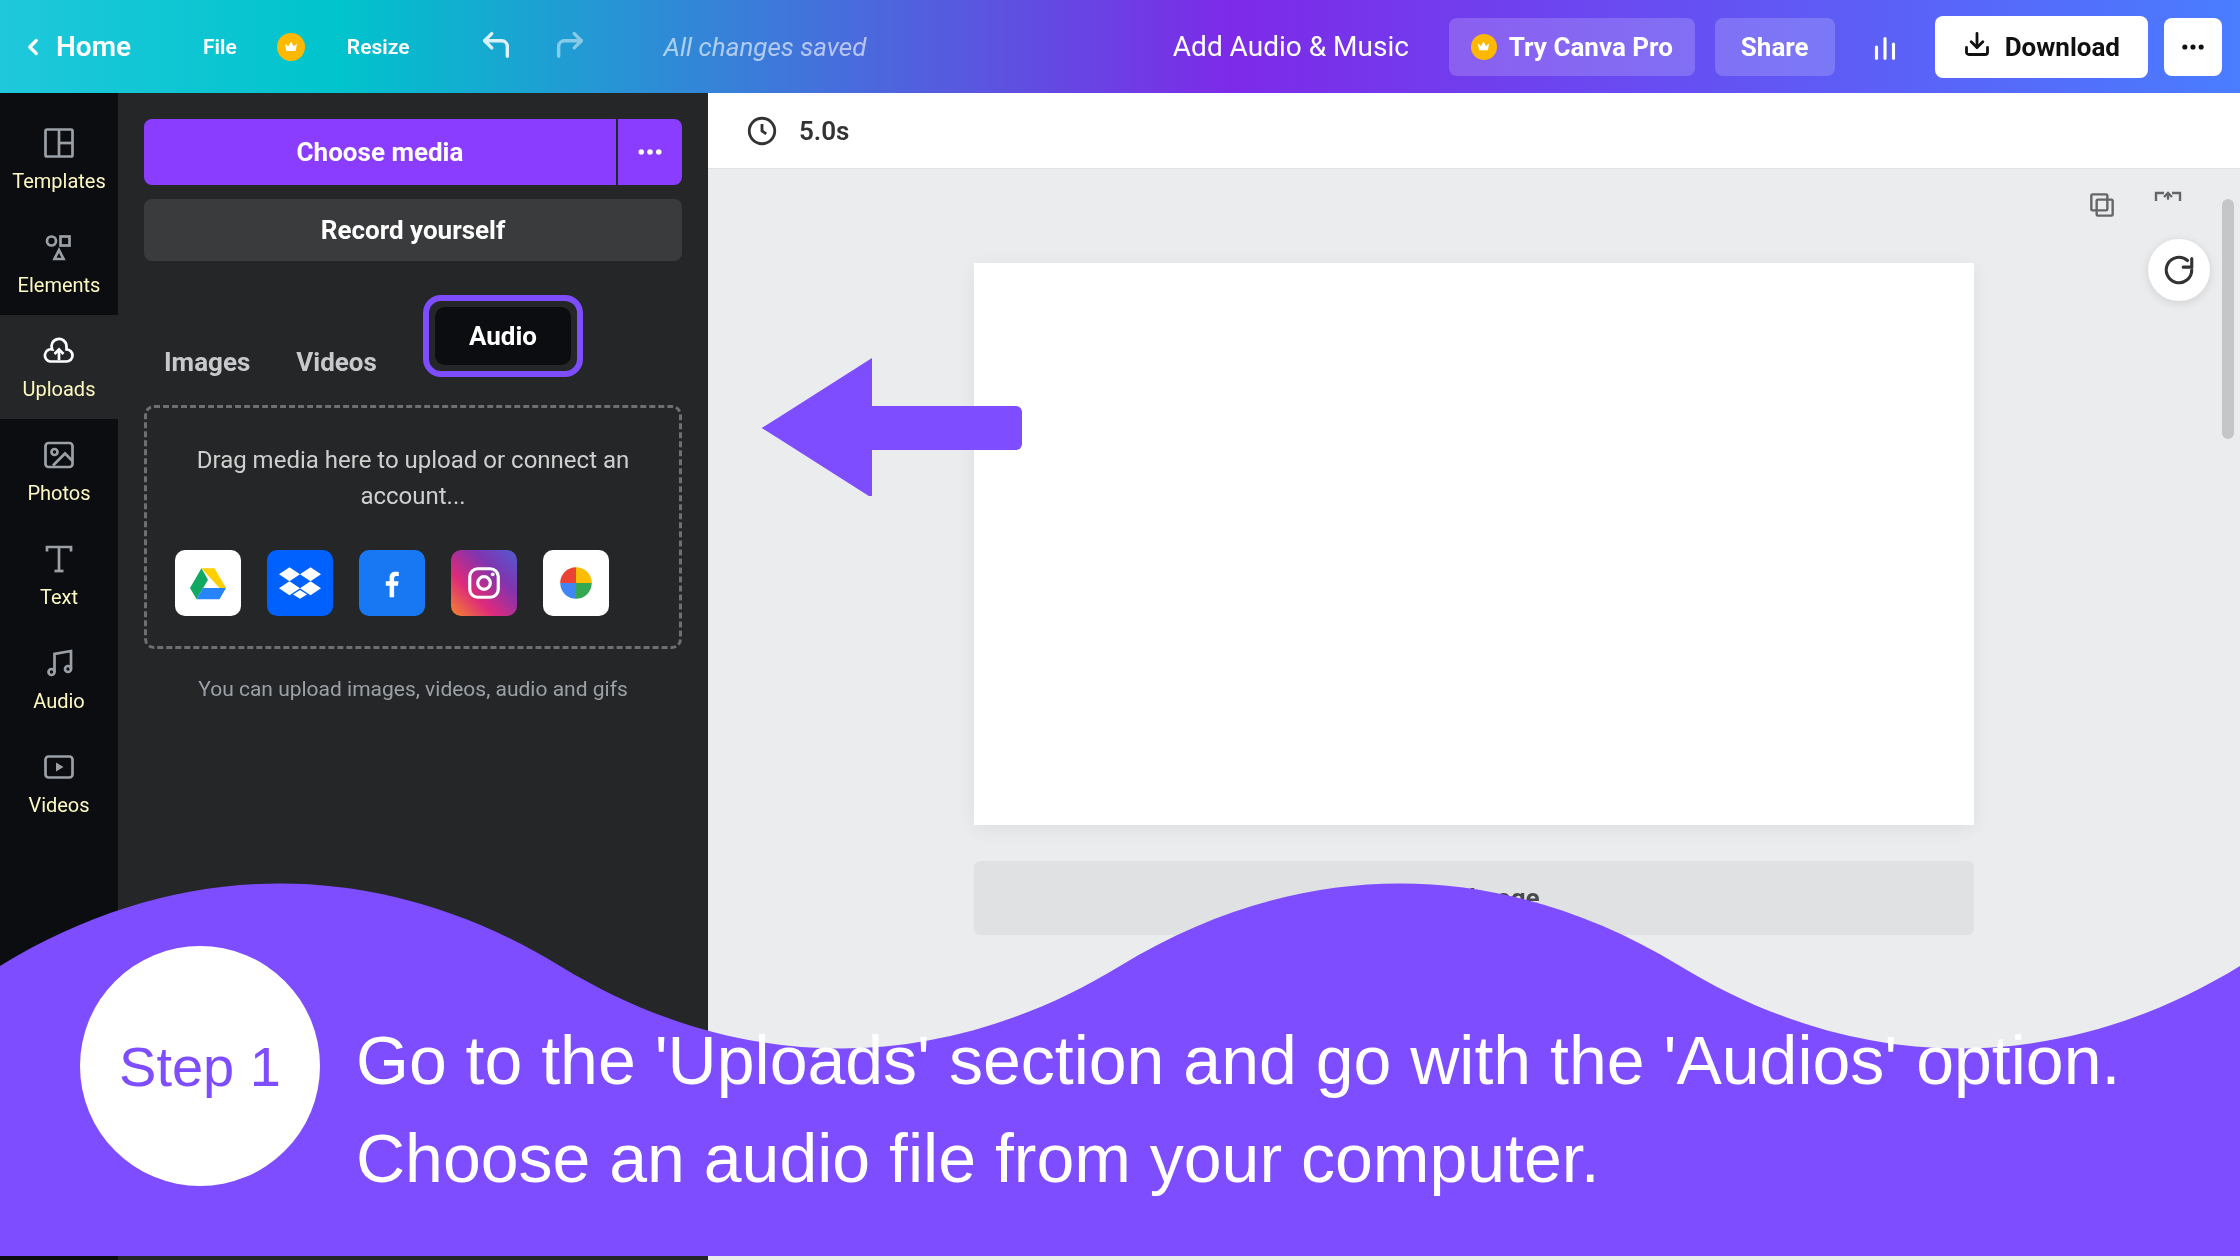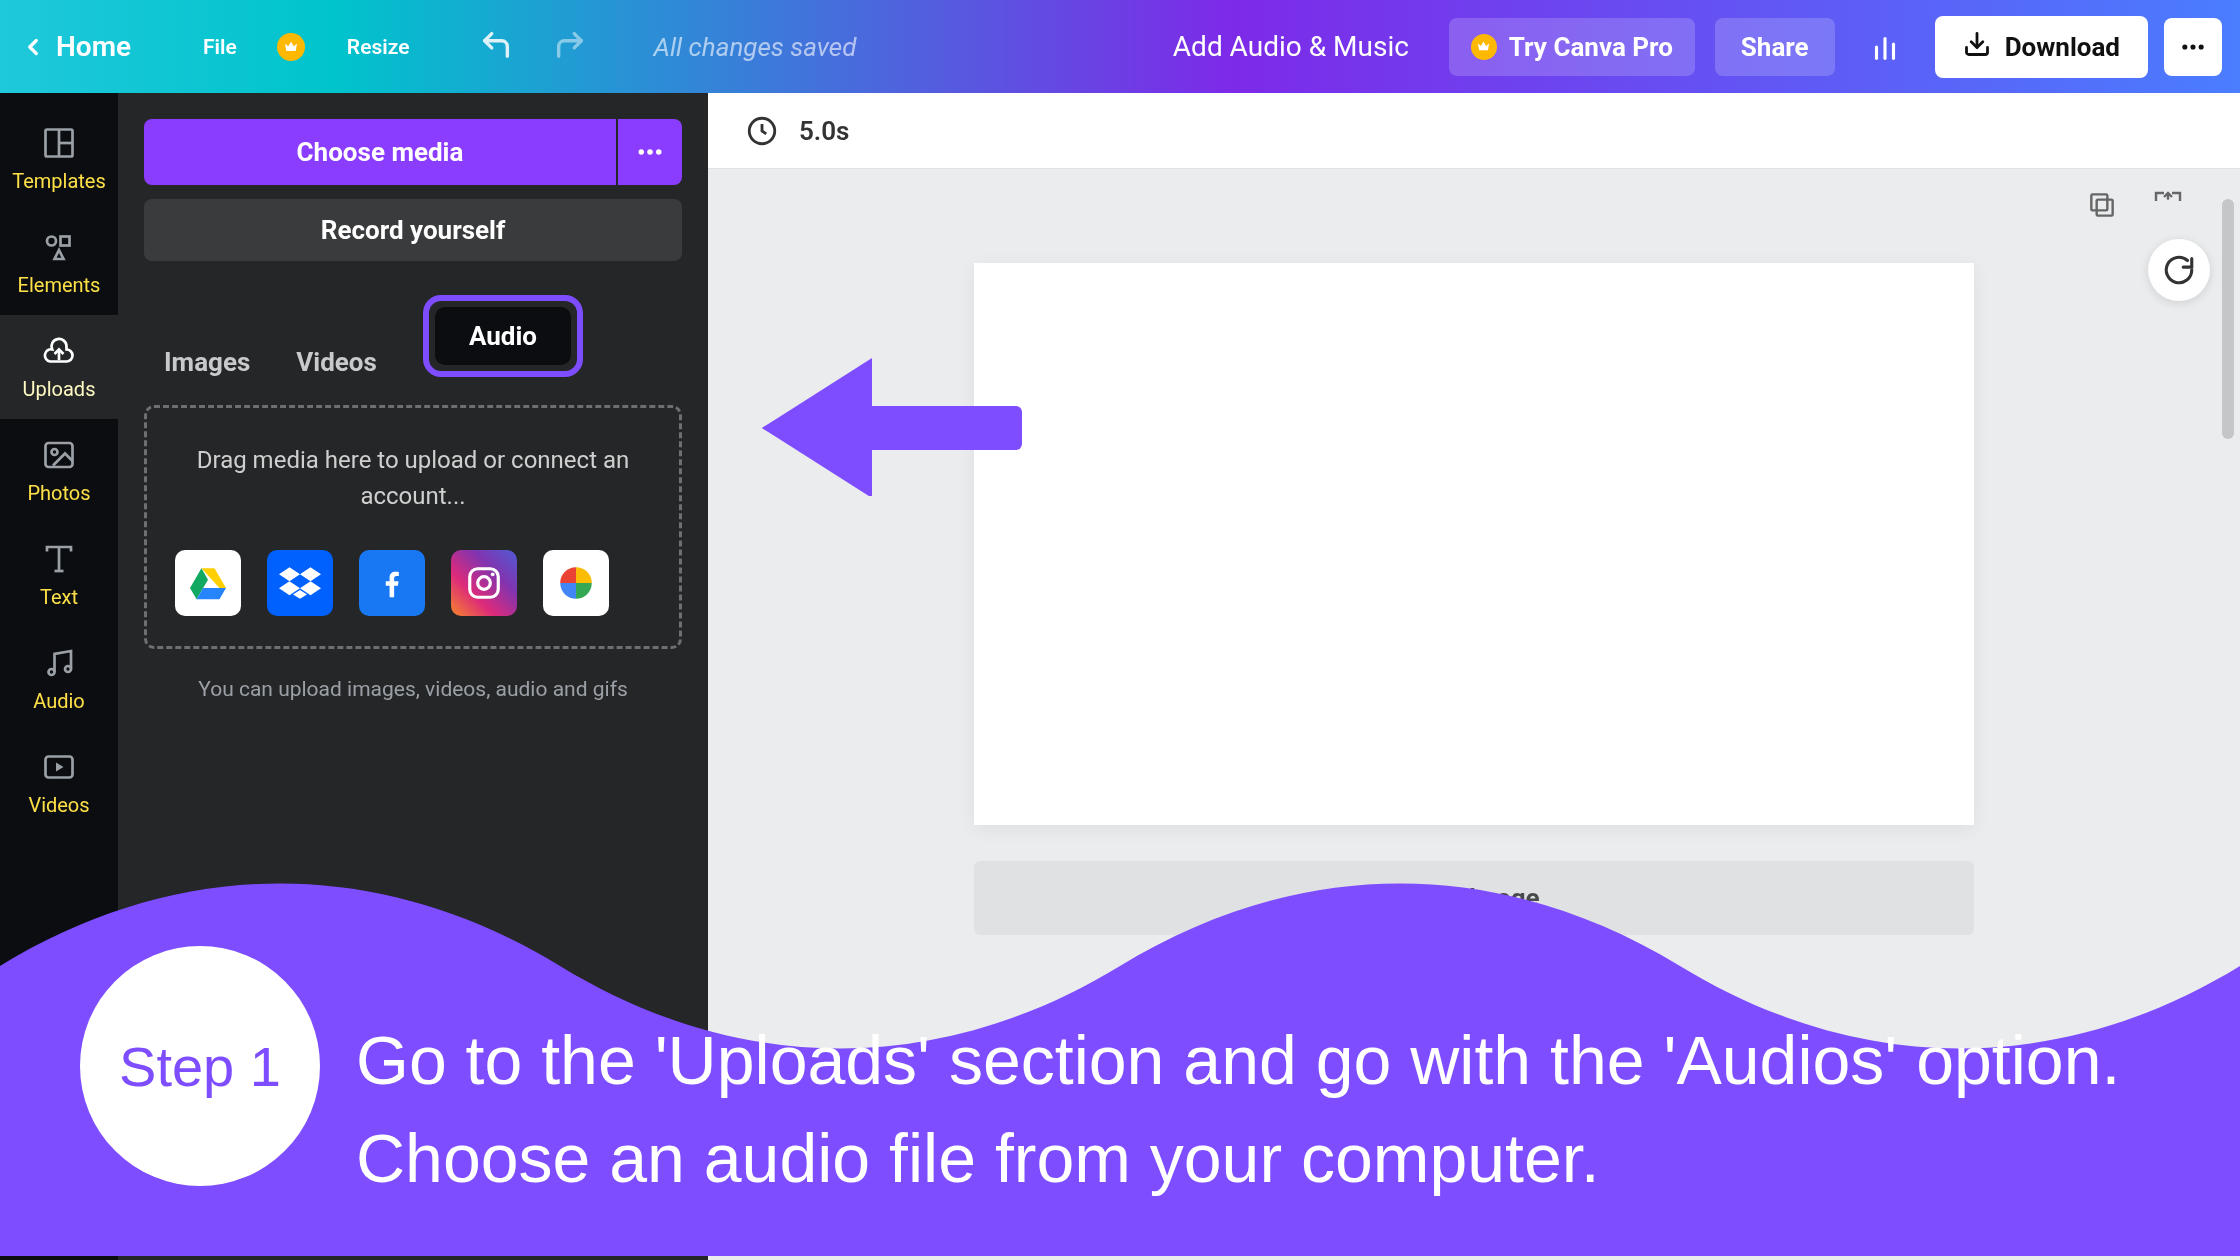--- a/index.html
+++ b/index.html
@@ -9,36 +9,36 @@
   .topbar{height:93px;display:flex;align-items:center;background:linear-gradient(90deg,#1fc8db 0%,#00c4cc 15%,#7d2ae8 55%,#4a7dff 100%);color:#fff;padding:0 18px 0 20px;}
   .topbar .left{display:flex;align-items:center;gap:40px;}
   .tb-btn{display:flex;align-items:center;gap:10px;font-size:28px;font-weight:600;cursor:pointer;}
   .tb-btn .ico{display:inline-flex;}
   .tb-text{font-size:21px;font-weight:600;margin-left:32px;}
   .tb-resize{display:flex;align-items:center;gap:10px;}
   .crown{width:28px;height:28px;border-radius:50%;background:#ffb800;display:flex;align-items:center;justify-content:center;}
   .crown svg{fill:#fff;}
   .undo-redo{display:flex;align-items:center;gap:40px;margin-left:30px;}
   .undo-redo svg{stroke:#fff;opacity:.85;}
-  .saved{margin-left:26px;font-size:26px;font-style:italic;color:rgba(255,255,255,.6);}
+  .saved{margin-left:36px;font-size:26px;font-style:italic;color:rgba(255,255,255,.6);}
   .spacer{flex:1;}
   .doc-title{font-size:28px;font-weight:400;color:#fff;margin-right:40px;}
   .try-pro{display:flex;align-items:center;gap:12px;background:rgba(255,255,255,.18);border-radius:8px;padding:14px 22px;font-size:26px;font-weight:700;}
   .try-pro .crown{width:26px;height:26px;}
   .share-btn{background:rgba(255,255,255,.18);border-radius:8px;padding:14px 26px;font-size:26px;font-weight:700;margin-left:20px;}
   .chart-btn{width:60px;height:60px;border-radius:8px;display:flex;align-items:center;justify-content:center;margin-left:20px;}
   .download-btn{background:#fff;color:#111;border-radius:8px;padding:14px 28px;font-size:26px;font-weight:700;display:flex;align-items:center;gap:14px;margin-left:20px;}
   .more-btn{width:58px;height:58px;border-radius:8px;background:#fff;color:#111;display:flex;align-items:center;justify-content:center;margin-left:16px;font-size:30px;font-weight:900;}
   
   
   .body{display:flex;height:calc(1260px - 93px);}
   
   
   .rail{width:118px;background:#0b0d10;display:flex;flex-direction:column;align-items:center;padding-top:14px;}
-  .rail-item{width:100%;display:flex;flex-direction:column;align-items:center;gap:8px;padding:18px 0;color:#fde047;font-size:20px;cursor:pointer;}
+  .rail-item{width:100%;display:flex;flex-direction:column;align-items:center;gap:8px;padding:18px 0;color:#fef9c3;font-size:20px;cursor:pointer;}
   .rail-item.active{background:#252627;color:#fef9c3;border-radius:0;}
   .rail-item svg{stroke:#c7c9cc;}
   .rail-item.active svg{stroke:#fff;}
   .rail-item.off svg{stroke:#9aa0a6;}
   
   
   .panel{width:590px;background:#252627;padding:26px;position:relative;}
   .upload-row{display:flex;gap:0;}
   .upload-btn{flex:1;background:#8b3dff;color:#fff;font-size:26px;font-weight:700;border-radius:8px 0 0 8px;height:66px;display:flex;align-items:center;justify-content:center;}
   .upload-more{width:64px;height:66px;background:#8b3dff;border-radius:0 8px 8px 0;margin-left:2px;display:flex;align-items:center;justify-content:center;color:#fff;font-size:32px;letter-spacing:3px;font-weight:900;}

